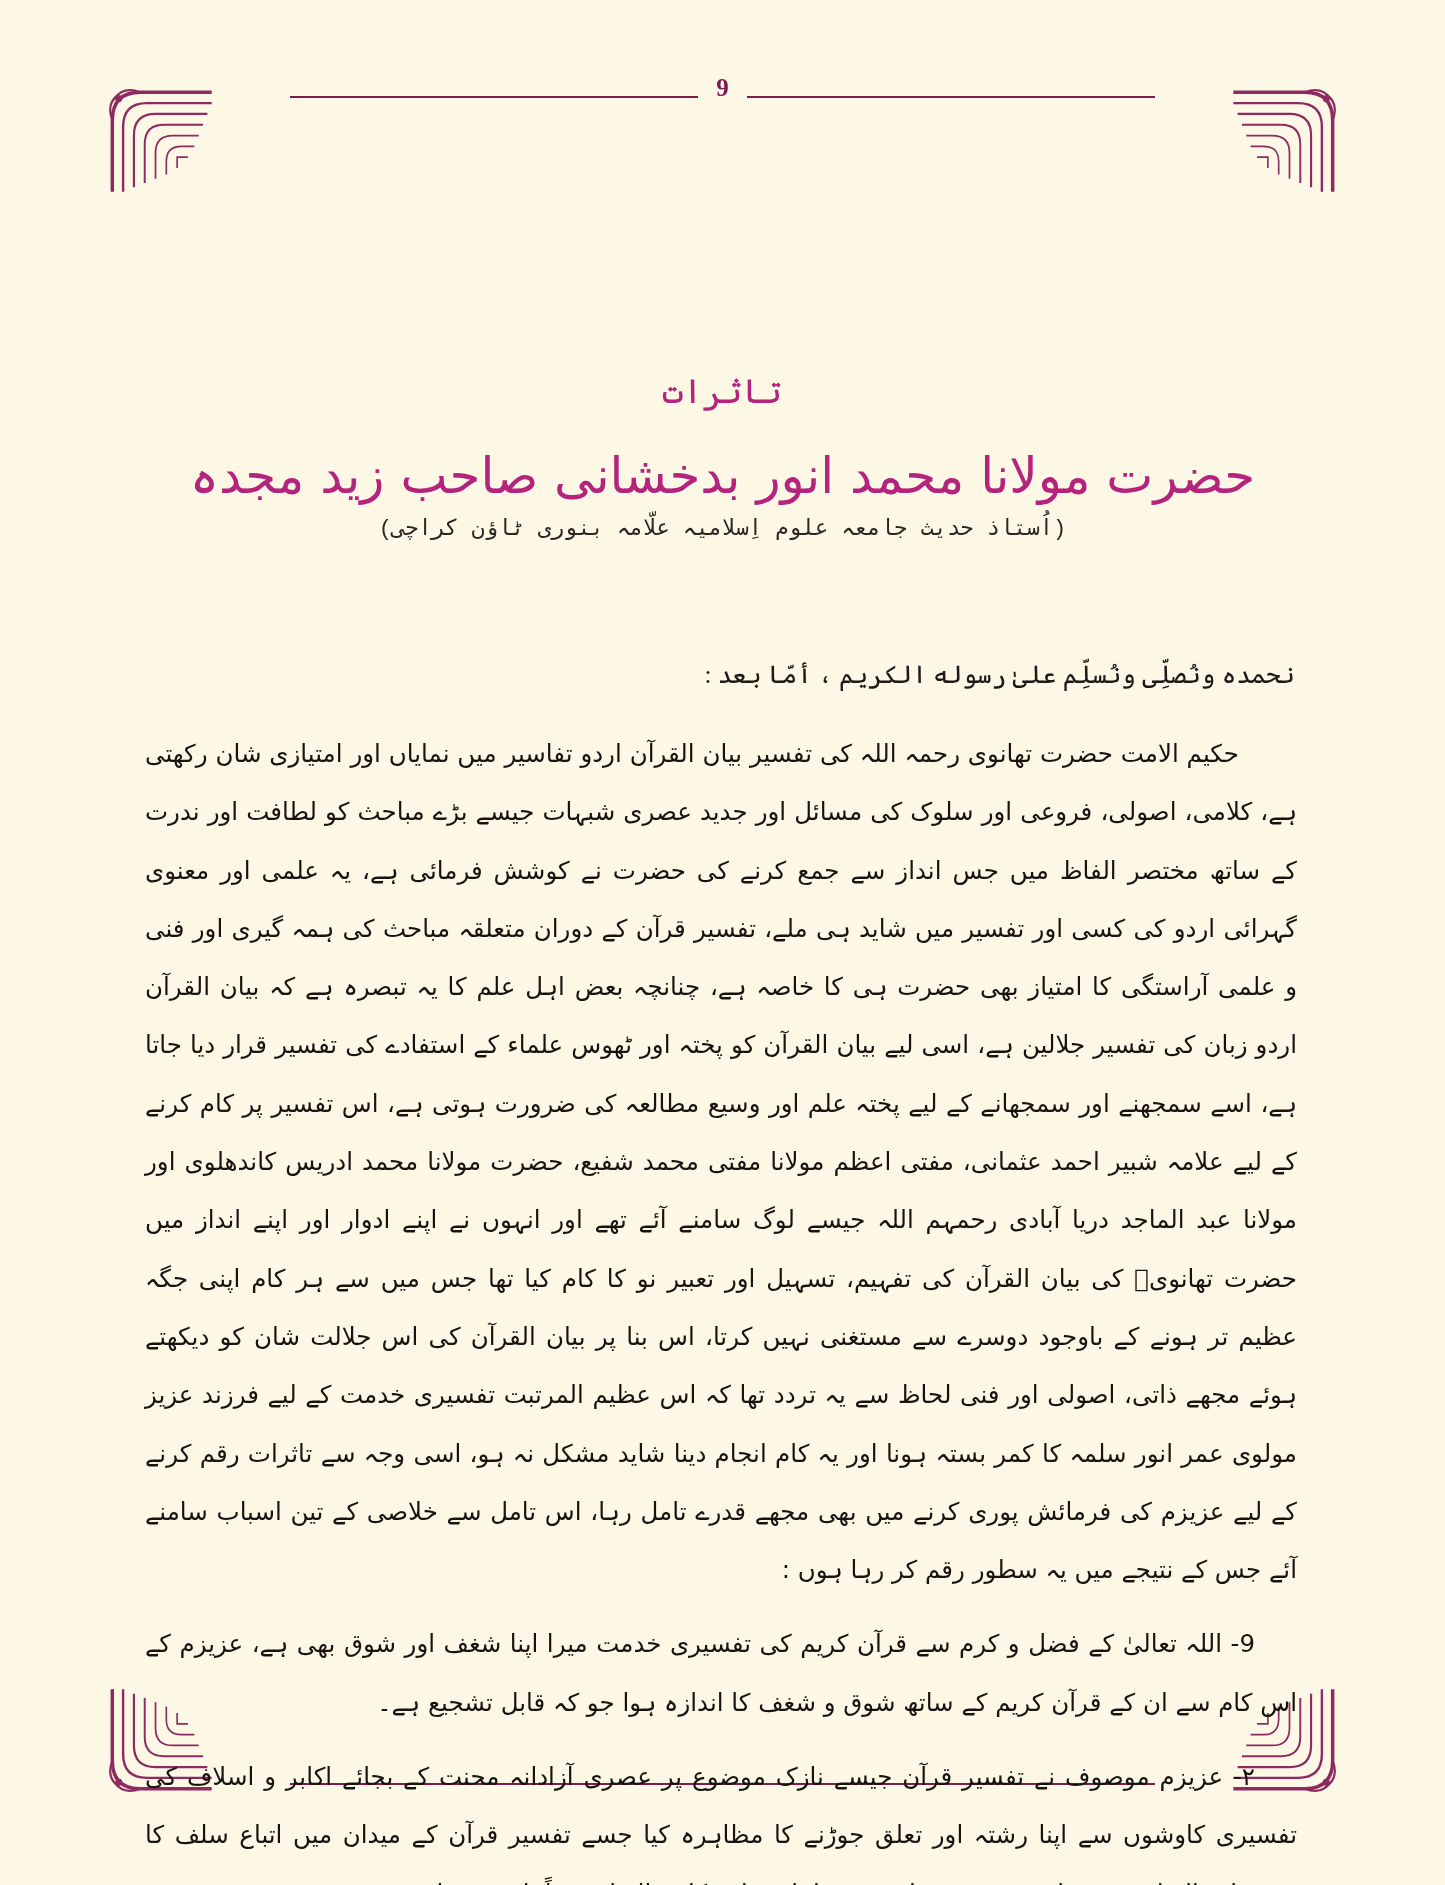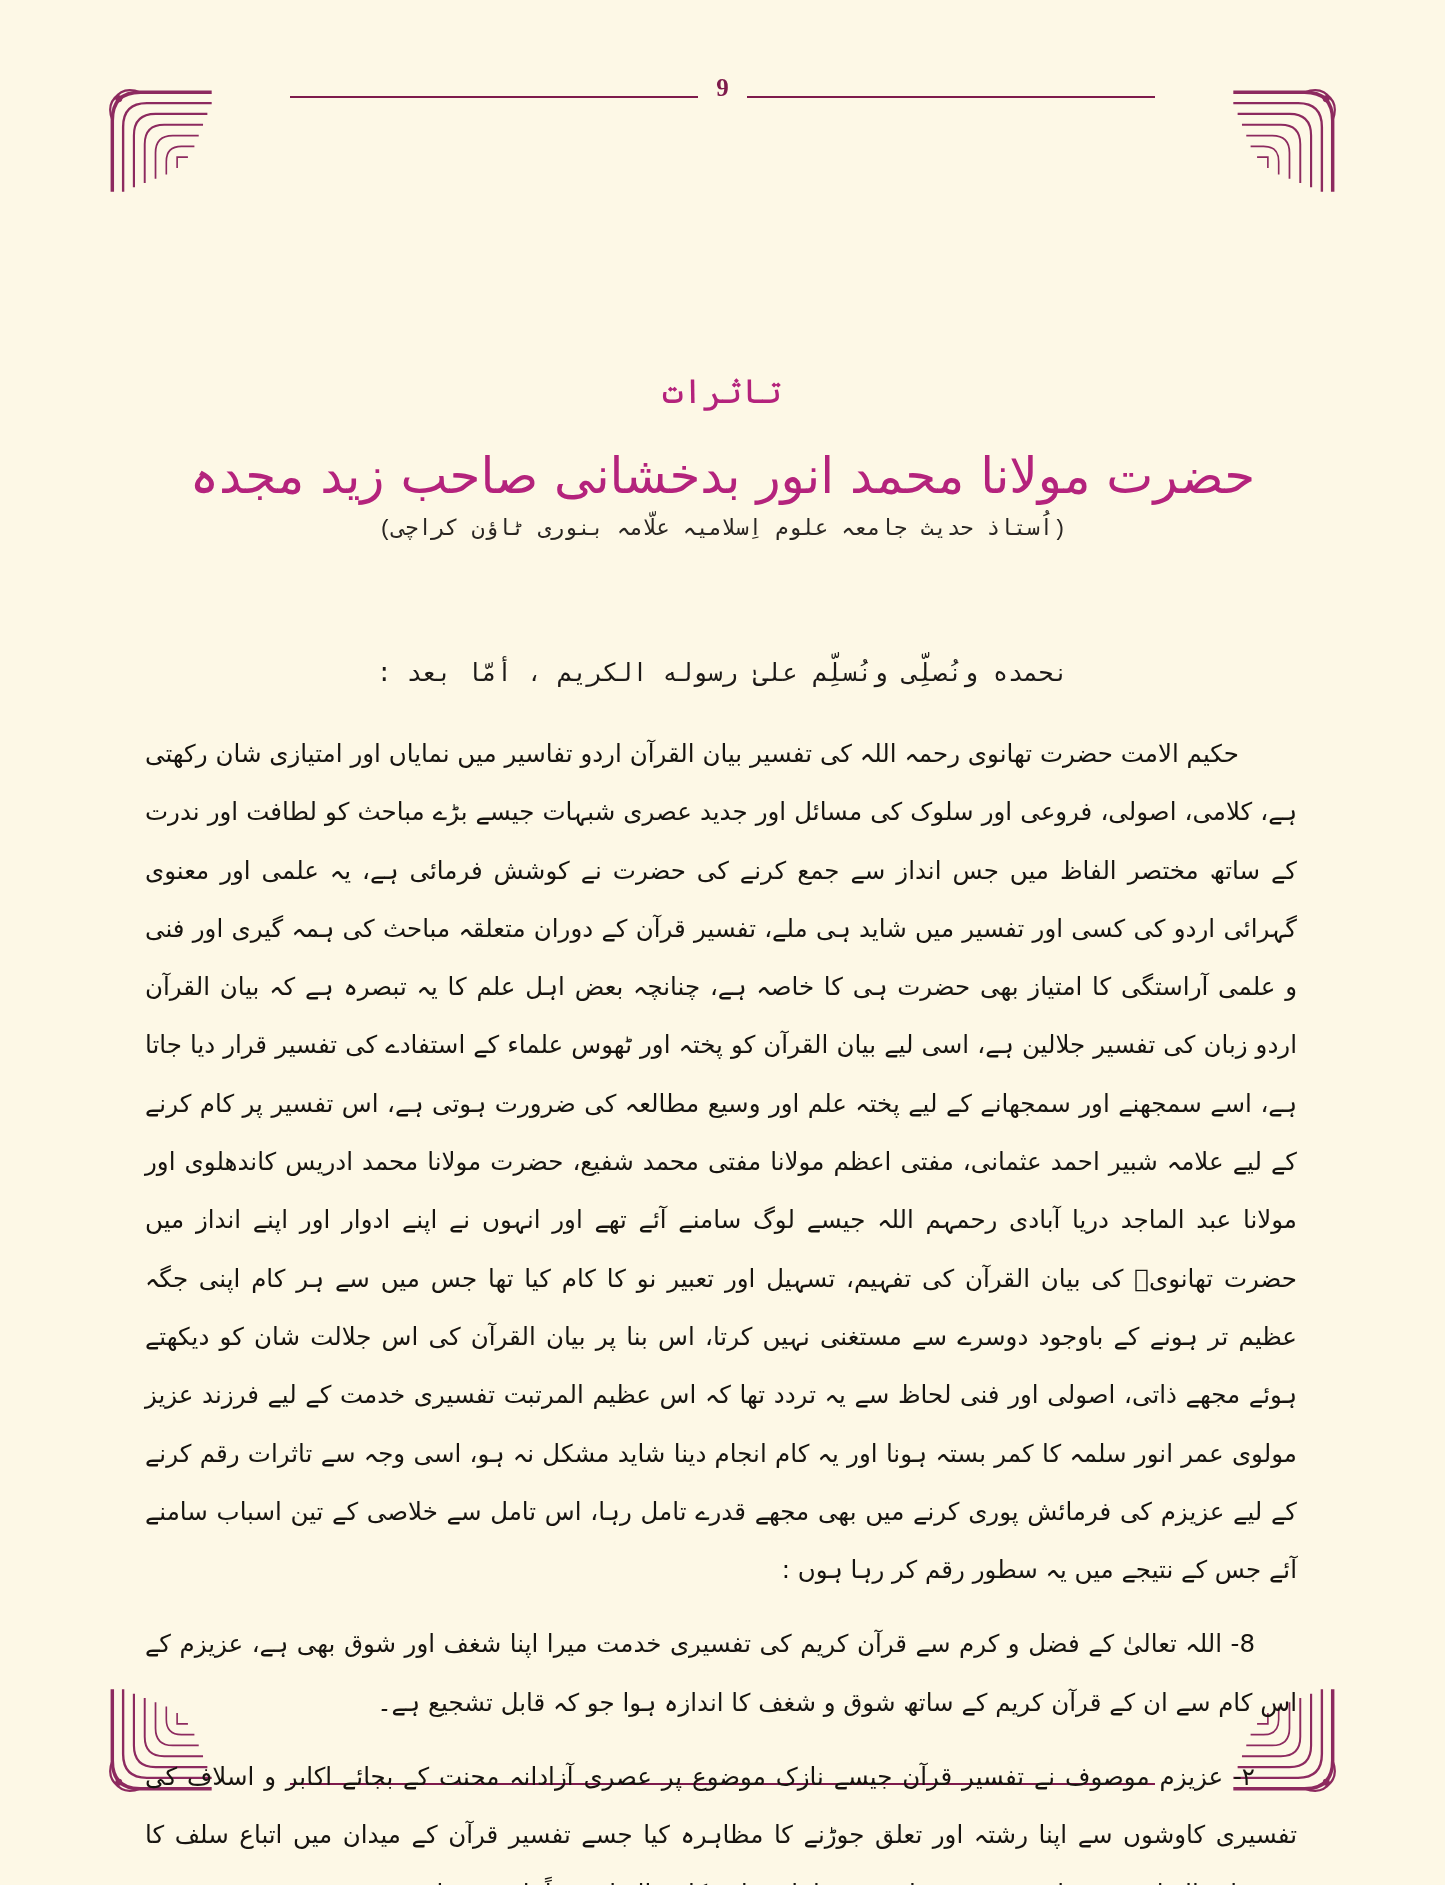--- a/index.html
+++ b/index.html
@@ -85,23 +85,22 @@
     direction: rtl;
     line-height: 1.5;
   }
 
   
   .basmala {
     position: absolute;
     top: 655px;
     left: 150px;
     right: 150px;
-    text-align: center;
-    direction: rtl;
-    font-family: Liberation Mono, monospace;
+    direction: rtl;
+    font-family: Liberation Serif, serif;
     font-size: 25px;
     color: #1d1a17;
     line-height: 1.6;
   }
 
   .body-text {
     position: absolute;
     top: 725px;
     left: 145px;
     right: 145px;
@@ -191,18 +190,18 @@
   <div class="header">
     <div class="kicker">تاثرات</div>
     <div class="main-title">حضرت مولانا محمد انور بدخشانی صاحب زید مجدہ</div>
     <div class="sub-title">(اُستاذ حدیث جامعہ علوم اِسلامیہ علّامہ بنوری ٹاؤن کراچی)</div>
   </div>
 
   <div class="basmala">نحمده ونُصلِّی ونُسلِّم علیٰ رسوله الکریم ، أمّا بعد :</div>
 
   <div class="body-text">
     <p class="indented">حکیم الامت حضرت تھانوی رحمہ اللہ کی تفسیر بیان القرآن اردو تفاسیر میں نمایاں اور امتیازی شان رکھتی ہے، کلامی، اصولی، فروعی اور سلوک کی مسائل اور جدید عصری شبہات جیسے بڑے مباحث کو لطافت اور ندرت کے ساتھ مختصر الفاظ میں جس انداز سے جمع کرنے کی حضرت نے کوشش فرمائی ہے، یہ علمی اور معنوی گہرائی اردو کی کسی اور تفسیر میں شاید ہی ملے، تفسیر قرآن کے دوران متعلقہ مباحث کی ہمہ گیری اور فنی و علمی آراستگی کا امتیاز بھی حضرت ہی کا خاصہ ہے، چنانچہ بعض اہل علم کا یہ تبصرہ ہے کہ بیان القرآن اردو زبان کی تفسیر جلالین ہے، اسی لیے بیان القرآن کو پختہ اور ٹھوس علماء کے استفادے کی تفسیر قرار دیا جاتا ہے، اسے سمجھنے اور سمجھانے کے لیے پختہ علم اور وسیع مطالعہ کی ضرورت ہوتی ہے، اس تفسیر پر کام کرنے کے لیے علامہ شبیر احمد عثمانی، مفتی اعظم مولانا مفتی محمد شفیع، حضرت مولانا محمد ادریس کاندھلوی اور مولانا عبد الماجد دریا آبادی رحمہم اللہ جیسے لوگ سامنے آئے تھے اور انہوں نے اپنے ادوار اور اپنے انداز میں حضرت تھانویؒ کی بیان القرآن کی تفہیم، تسہیل اور تعبیر نو کا کام کیا تھا جس میں سے ہر کام اپنی جگہ عظیم تر ہونے کے باوجود دوسرے سے مستغنی نہیں کرتا، اس بنا پر بیان القرآن کی اس جلالت شان کو دیکھتے ہوئے مجھے ذاتی، اصولی اور فنی لحاظ سے یہ تردد تھا کہ اس عظیم المرتبت تفسیری خدمت کے لیے فرزند عزیز مولوی عمر انور سلمہ کا کمر بستہ ہونا اور یہ کام انجام دینا شاید مشکل نہ ہو، اسی وجہ سے تاثرات رقم کرنے کے لیے عزیزم کی فرمائش پوری کرنے میں بھی مجھے قدرے تامل رہا، اس تامل سے خلاصی کے تین اسباب سامنے آئے جس کے نتیجے میں یہ سطور رقم کر رہا ہوں :</p>
-    <p class="item gap">8- اللہ تعالیٰ کے فضل و کرم سے قرآن کریم کی تفسیری خدمت میرا اپنا شغف اور شوق بھی ہے، عزیزم کے اس کام سے ان کے قرآن کریم کے ساتھ شوق و شغف کا اندازہ ہوا جو کہ قابل تشجیع ہے۔</p>
+    <p class="item gap">9- اللہ تعالیٰ کے فضل و کرم سے قرآن کریم کی تفسیری خدمت میرا اپنا شغف اور شوق بھی ہے، عزیزم کے اس کام سے ان کے قرآن کریم کے ساتھ شوق و شغف کا اندازہ ہوا جو کہ قابل تشجیع ہے۔</p>
     <p class="item gap">۲- عزیزم موصوف نے تفسیر قرآن جیسے نازک موضوع پر عصری آزادانہ محنت کے بجائے اکابر و اسلاف کی تفسیری کاوشوں سے اپنا رشتہ اور تعلق جوڑنے کا مظاہرہ کیا جسے تفسیر قرآن کے میدان میں اتباع سلف کا شوق اور التزام سمجھتا ہوں، عصر حاضر میں اتباع سلف کا یہ التزام یقیناً باعث سعادت ہے۔</p>
 
   </div>
 
 </div>
 
 </body></html>

